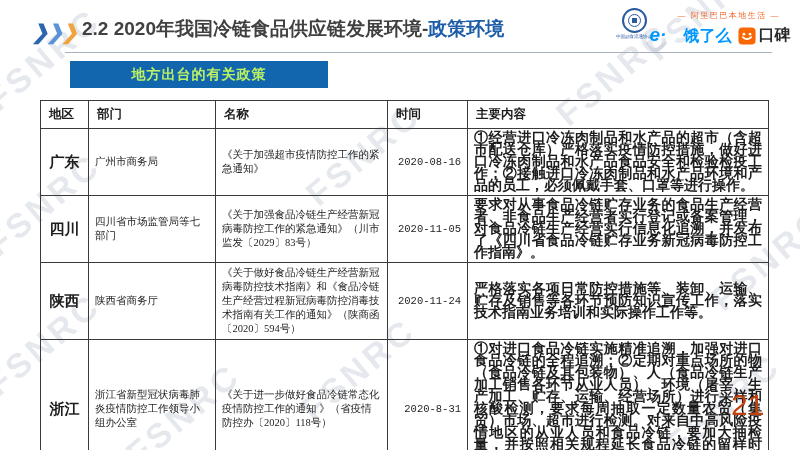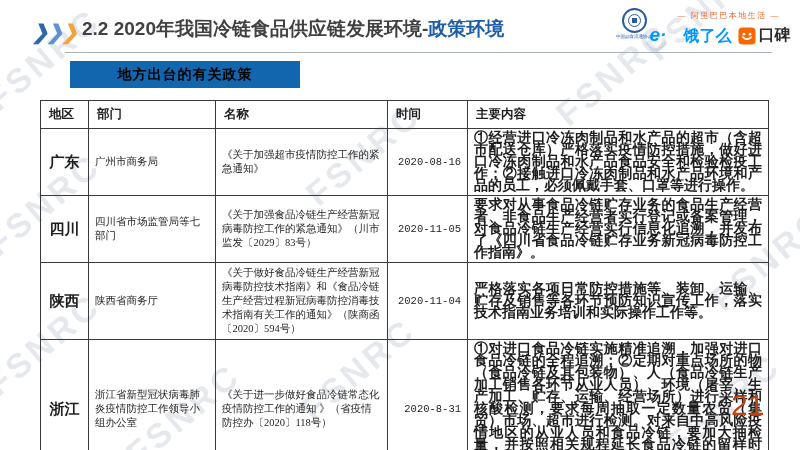--- a/index.html
+++ b/index.html
@@ -33,22 +33,22 @@
   .emblem-caption{font-size:4.5px;color:#2a5aa0;line-height:5px;margin-top:1px;}
   .logo-right{position:absolute;left:660px;top:10px;width:120px;}
   .tagline{font-size:8px;color:#f1692e;letter-spacing:1.5px;white-space:nowrap;text-align:right;}
   .logo-row{display:flex;align-items:center;gap:7px;margin-top:3px;justify-content:center;}
   .eleme{display:flex;align-items:baseline;color:#0098ff;font-weight:bold;white-space:nowrap;}
   .eleme .mark{font-size:19px;font-style:italic;margin-right:1px;}
   .eleme .txt{font-size:16px;margin-left:16px;}
   .koubei{display:flex;align-items:center;gap:2px;white-space:nowrap;}
   .koubei .txt{font-size:16px;font-weight:bold;color:#2b2b2b;}
   
-  .section-label{position:absolute;left:70px;top:61px;width:230px;height:27px;
-    background:#1166ad;color:#000000;font-size:14px;font-weight:bold;
+  .section-label{position:absolute;left:70px;top:61px;width:258px;height:27px;
+    background:#1166ad;color:#bef264;font-size:14px;font-weight:bold;
     line-height:27px;text-align:center;letter-spacing:1px;}
   
   table.policy{position:absolute;left:40px;top:100px;width:728px;
     border-collapse:collapse;table-layout:fixed;
     font-family:"Liberation Serif",serif;color:#1d1d1d;}
   table.policy td,table.policy th{
     border:1px solid #3a3a3a;padding:3px 6px;vertical-align:middle;
     box-sizing:border-box;overflow:hidden;}
   table.policy th{font-size:12.5px;font-weight:bold;text-align:left;padding-left:8px;}
   td.region{font-size:15px;font-weight:bold;text-align:center;
@@ -134,21 +134,21 @@
     <td class="region">四川</td>
     <td class="dept">四川省市场监管局等七部门</td>
     <td class="name">《关于加强食品冷链生产经营新冠病毒防控工作的紧急通知》（川市监发〔2029〕83号）</td>
     <td class="date">2020-11-05</td>
     <td class="content">要求对从事食品冷链贮存业务的食品生产经营者、非食品生产经营者实行登记或备案管理，对食品冷链生产经营实行信息化追溯，并发布了《四川省食品冷链贮存业务新冠病毒防控工作指南》。</td>
   </tr>
   <tr style="height:72px">
     <td class="region">陕西</td>
     <td class="dept">陕西省商务厅</td>
     <td class="name">《关于做好食品冷链生产经营新冠病毒防控技术指南》和《食品冷链生产经营过程新冠病毒防控消毒技术指南有关工作的通知》（陕商函〔2020〕594号）</td>
-    <td class="date">2020-11-04</td>
+    <td class="date">2020-11-24</td>
     <td class="content">严格落实各项日常防控措施等、装卸、运输、贮存及销售等各环节预防知识宣传工作，落实技术指南业务培训和实际操作工作等。</td>
   </tr>
   <tr style="height:100px">
     <td class="region">浙江</td>
     <td class="dept">浙江省新型冠状病毒肺炎疫情防控工作领导小组办公室</td>
     <td class="name">《关于进一步做好食品冷链常态化疫情防控工作的通知 》（省疫情防控办〔2020〕118号）</td>
     <td class="date">2020-8-31</td>
     <td class="content">①对进口食品冷链实施精准追溯，加强对进口食品冷链的全程追溯；②定期对重点场所的物（食品冷链及其包装物）、人（食品冷链生产加工销售各环节从业人员）、环境（屠宰、生产加工、贮存、运输、经营场所）进行采样和核酸检测，要求每周抽取一定数量农贸（集贸）市场、超市进行检测。对来自中高风险疫情地区的从业人员和食品冷链，要加大抽检量，并按照相关规程延长食品冷链的留样时间；③做好应急处置工作、严格落实各项日常防控措施等。</td>
   </tr>
 </tbody>

